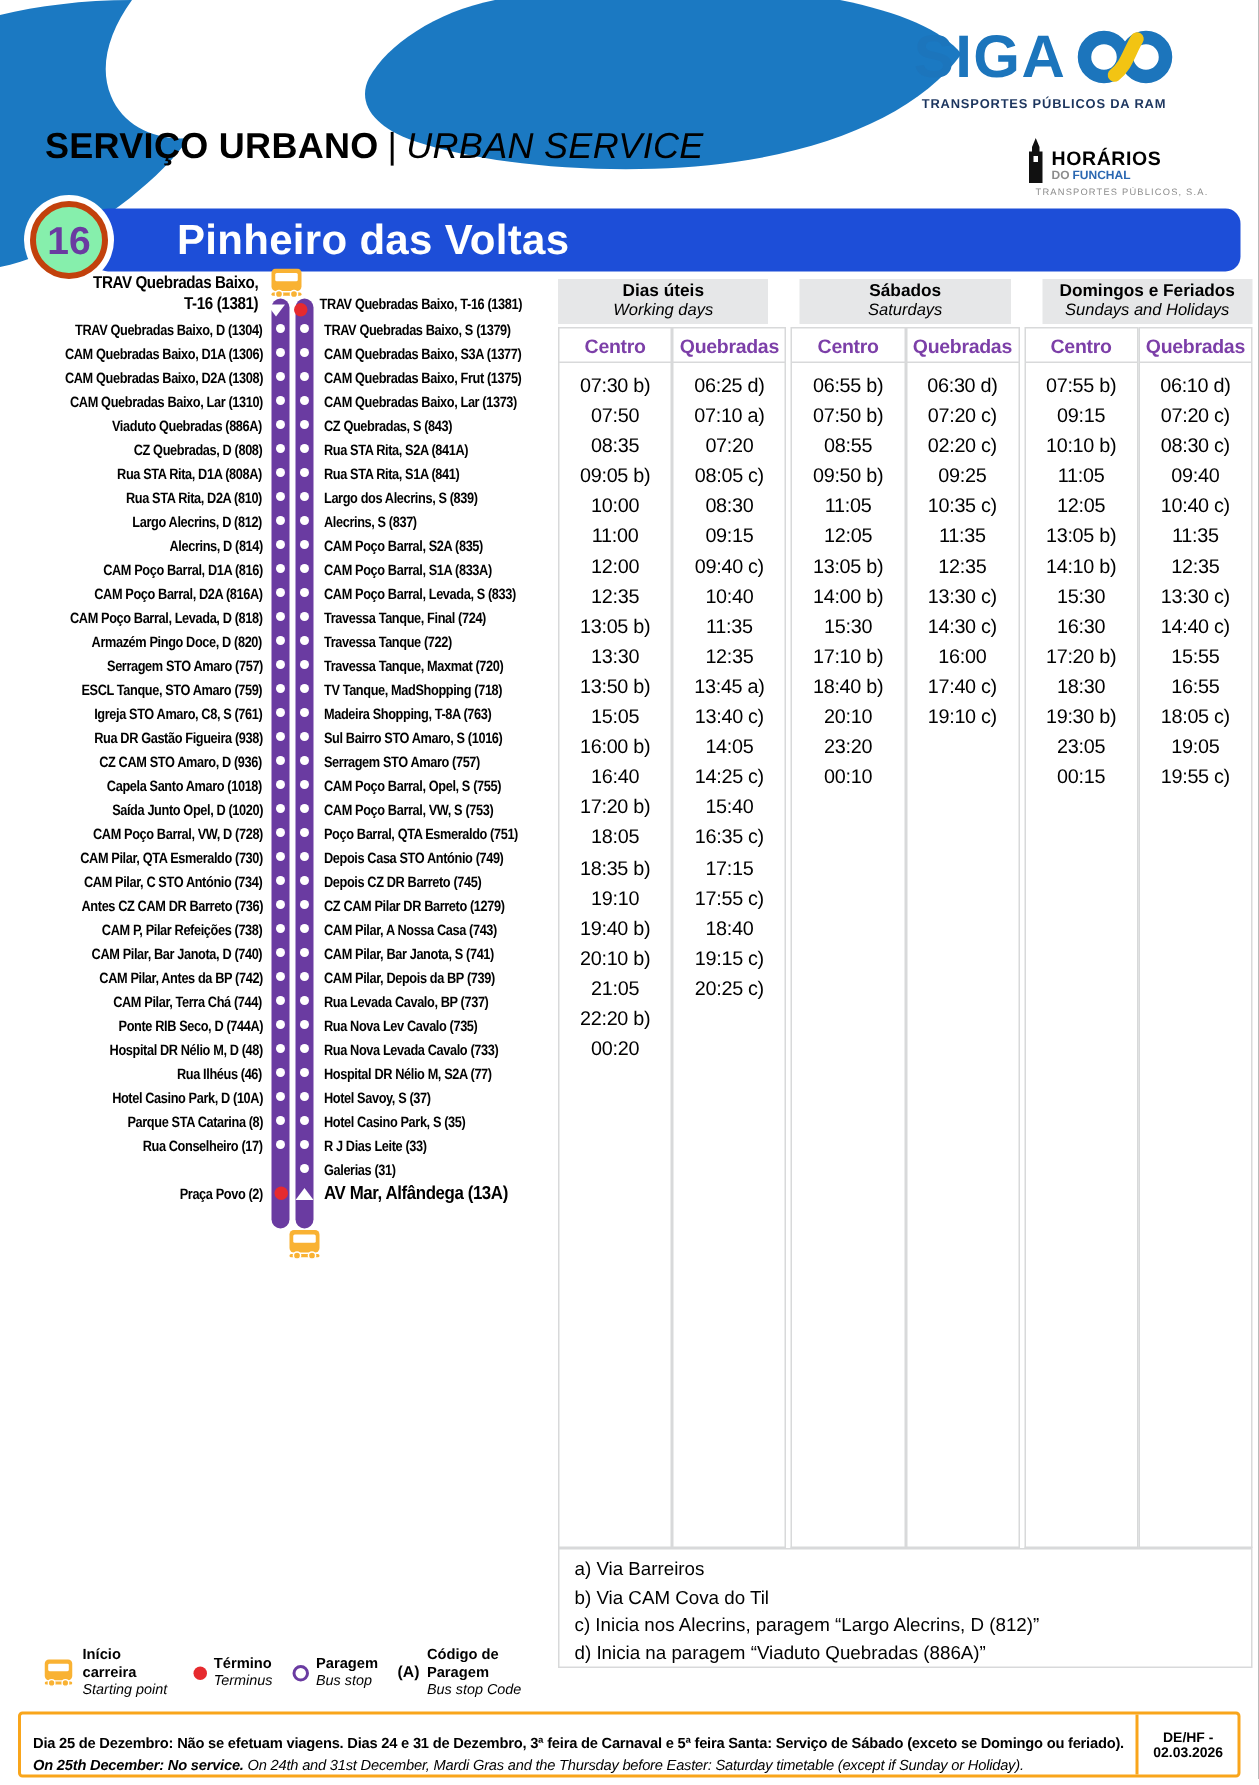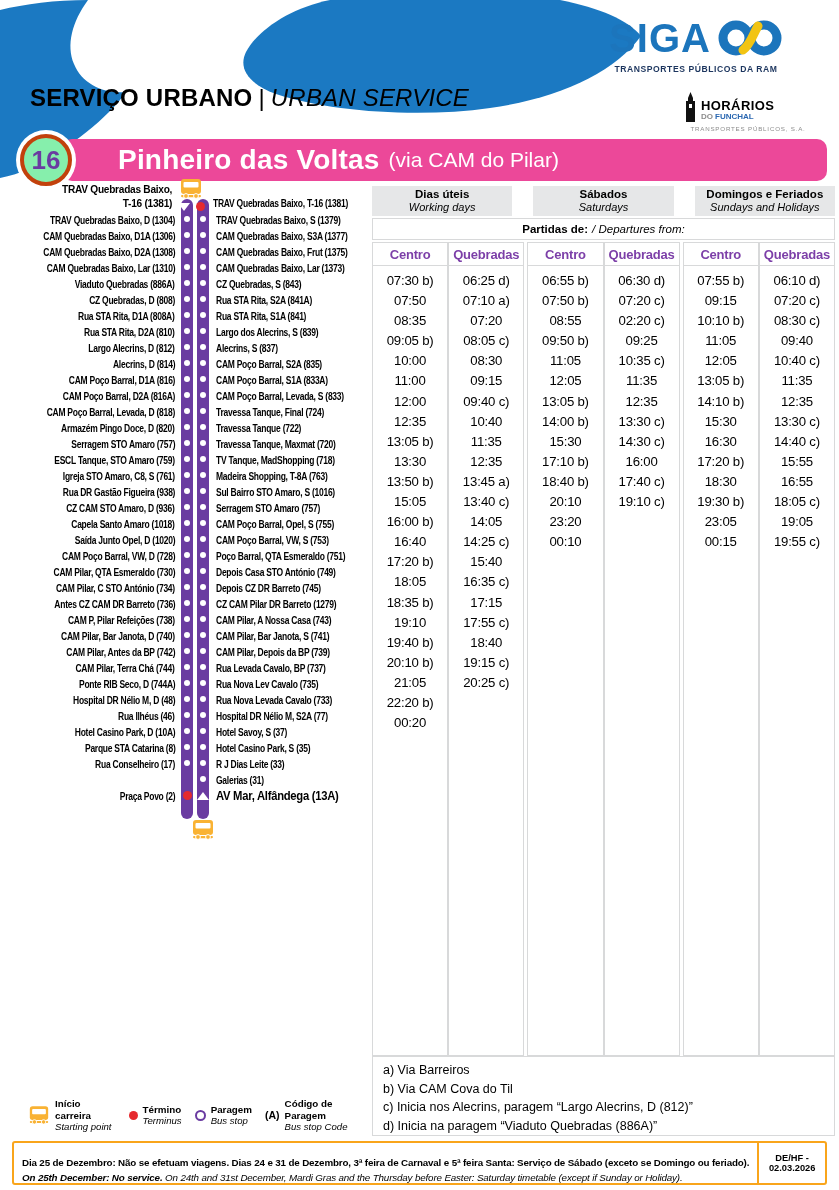--- a/index.html
+++ b/index.html
@@ -131,23 +131,22 @@
       <div>
         <div class="hf-text1">HORÁRIOS</div>
         <div class="hf-text2">
           <span class="hf-do">DO</span><span class="hf-funchal">FUNCHAL</span>
         </div>
       </div>
     </div>
     <div class="hf-text3">TRANSPORTES PÚBLICOS, S.A.</div>
   </div>
 
-  <div class="route-banner" style="background:#ec4899;">
+  <div class="route-banner" style="background:#1d4ed8;">
     <span class="route-name">Pinheiro das Voltas</span>
-    <span class="route-via">(via CAM do Pilar)</span>
   </div>
   <div class="route-circle">
     <span class="route-number">16</span>
   </div>
 
   <div class="diagram">
     <div class="dbar b1"></div>
     <div class="dbar b2"></div>
     <svg class="bus top" width="24" height="20" viewBox="0 0 24 20">
       <rect x="2" y="0" width="20" height="15" rx="3" fill="#F9B233"></rect>
@@ -553,24 +552,20 @@
         <div class="tt-head-en">Working days</div>
       </div>
       <div class="tt-head-cell">
         <div class="tt-head-pt">Sábados</div>
         <div class="tt-head-en">Saturdays</div>
       </div>
       <div class="tt-head-cell">
         <div class="tt-head-pt">Domingos e Feriados</div>
         <div class="tt-head-en">Sundays and Holidays</div>
       </div>
-    </div>
-    <div class="tt-partidas">
-      <span class="pt">Partidas de:</span>
-      <span class="en">/ Departures from:</span>
     </div>
     <div class="tt-colheads" id="tt-colheads">
         <div class="tt-group">
           <div class="tt-colhead">Centro</div>
           <div class="tt-colhead">Quebradas</div>
         </div>
         <div class="tt-group">
           <div class="tt-colhead">Centro</div>
           <div class="tt-colhead">Quebradas</div>
         </div>

